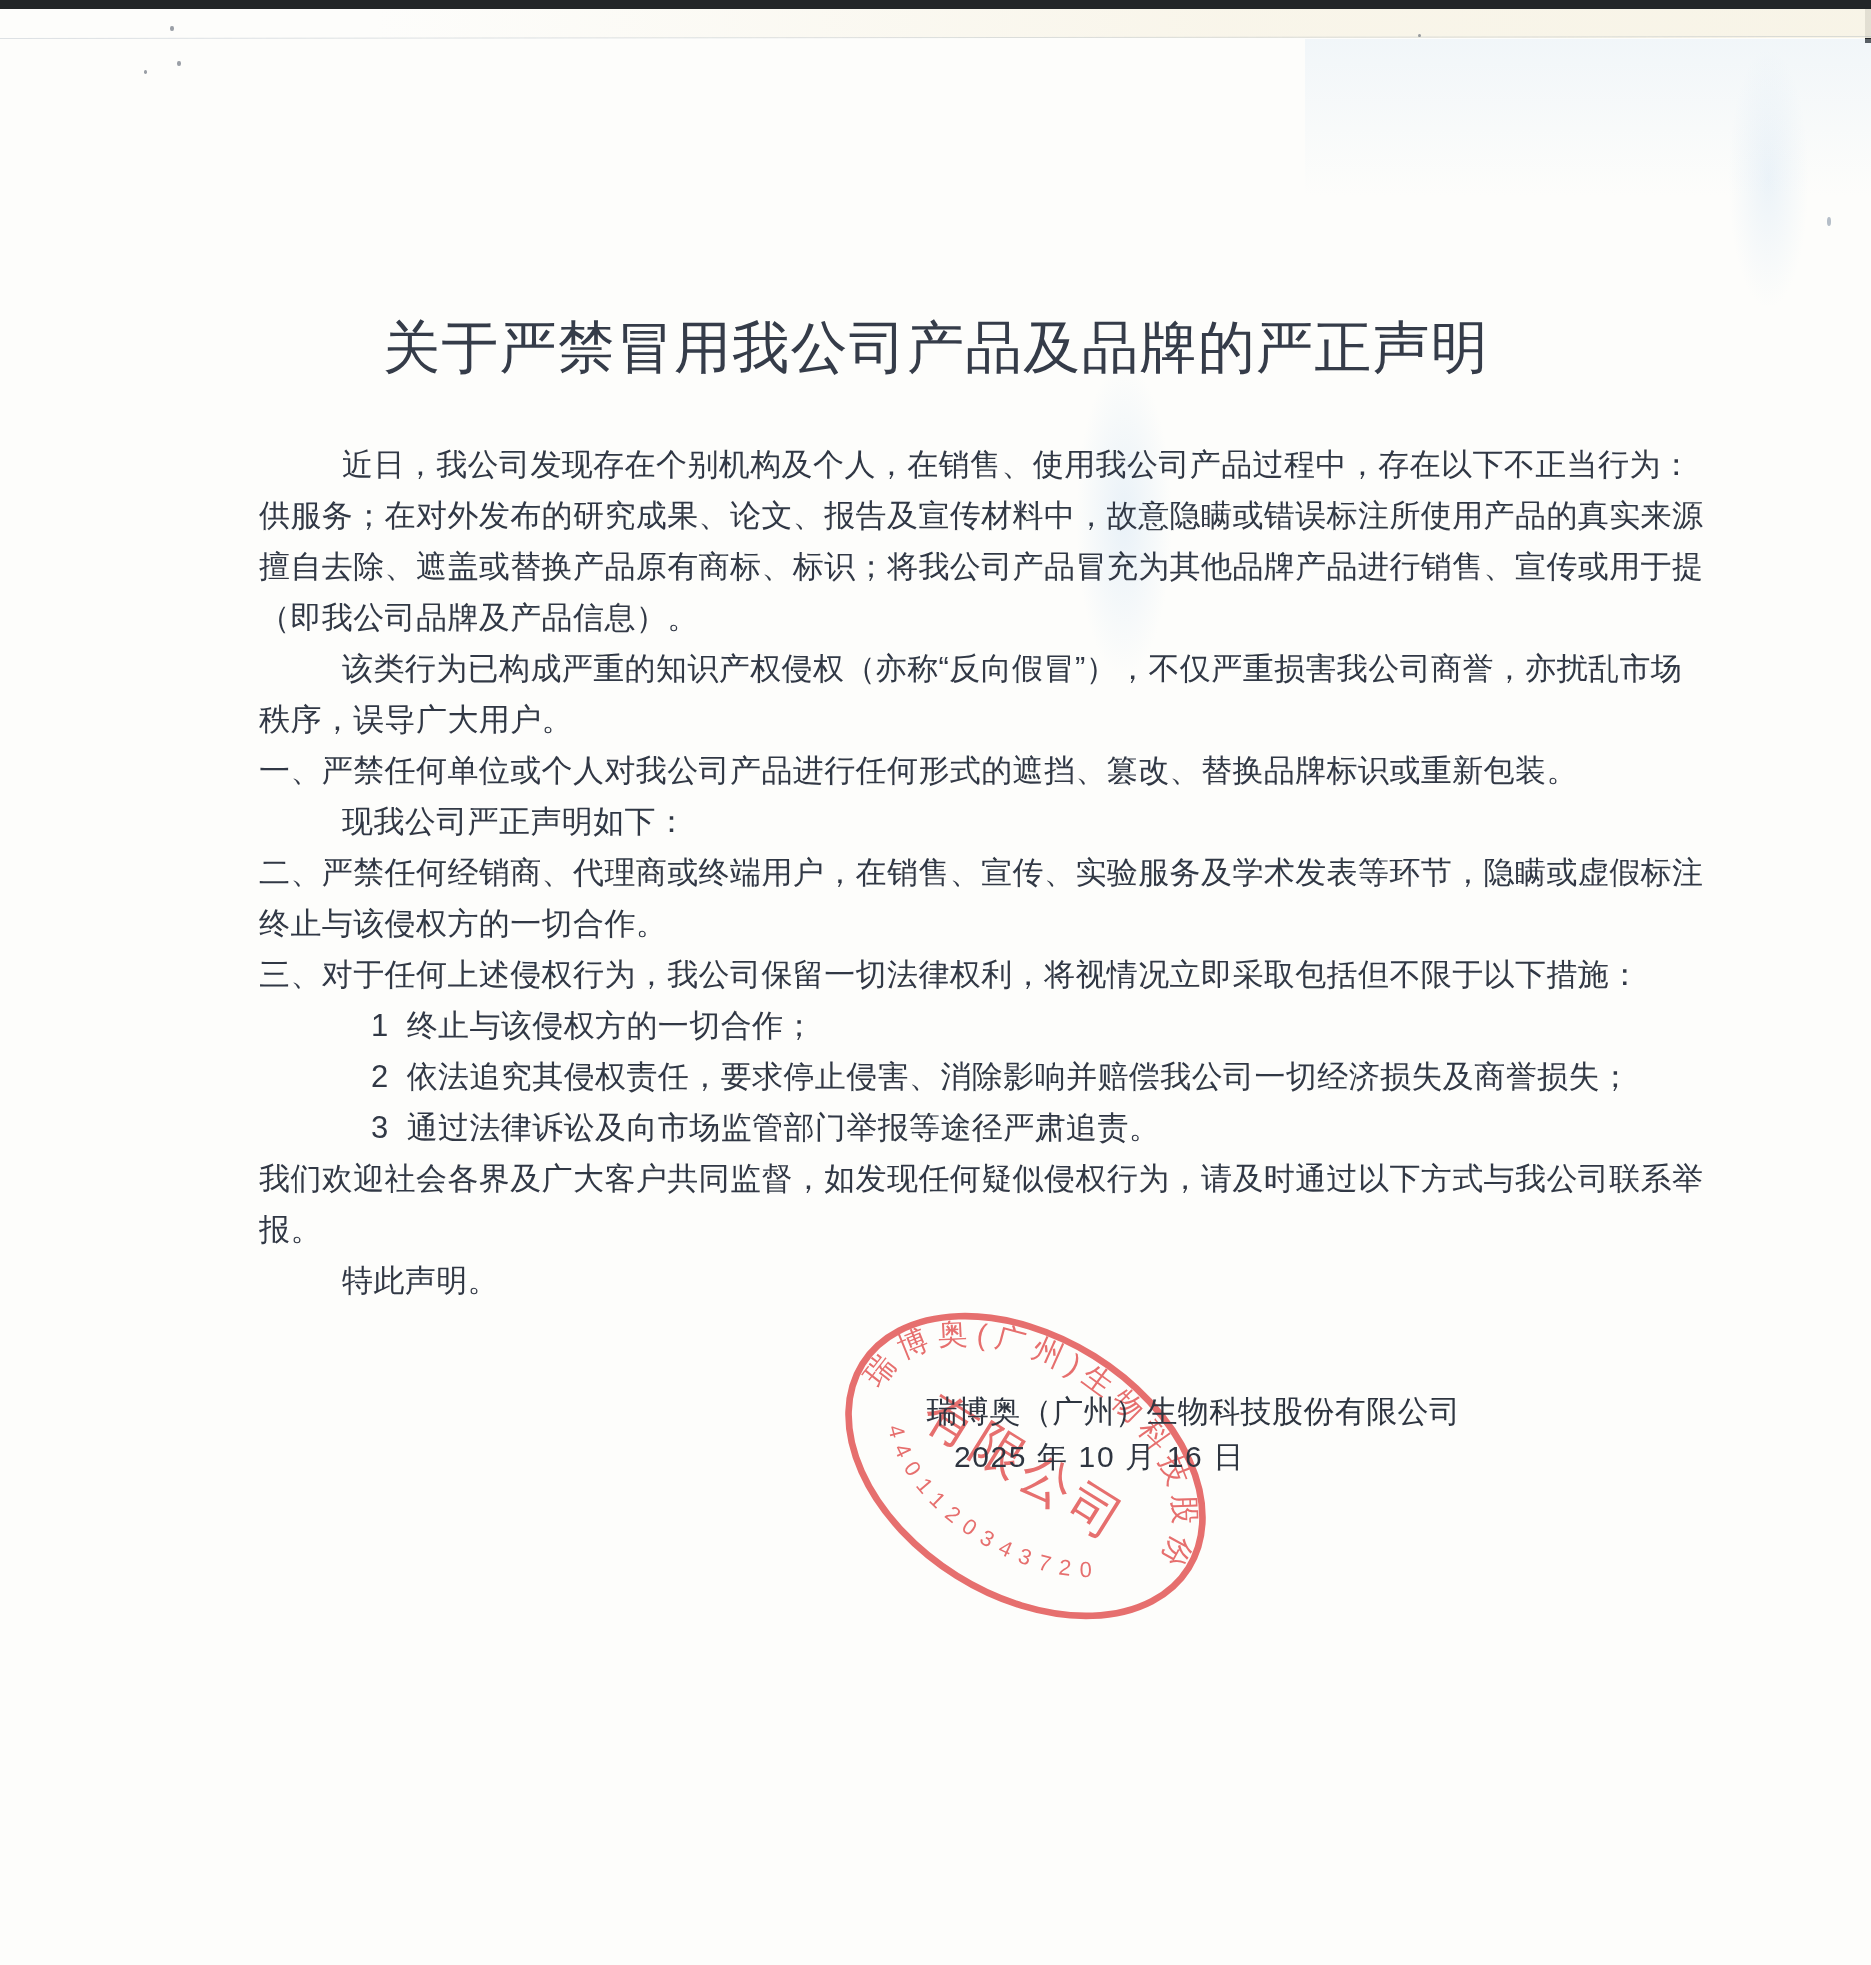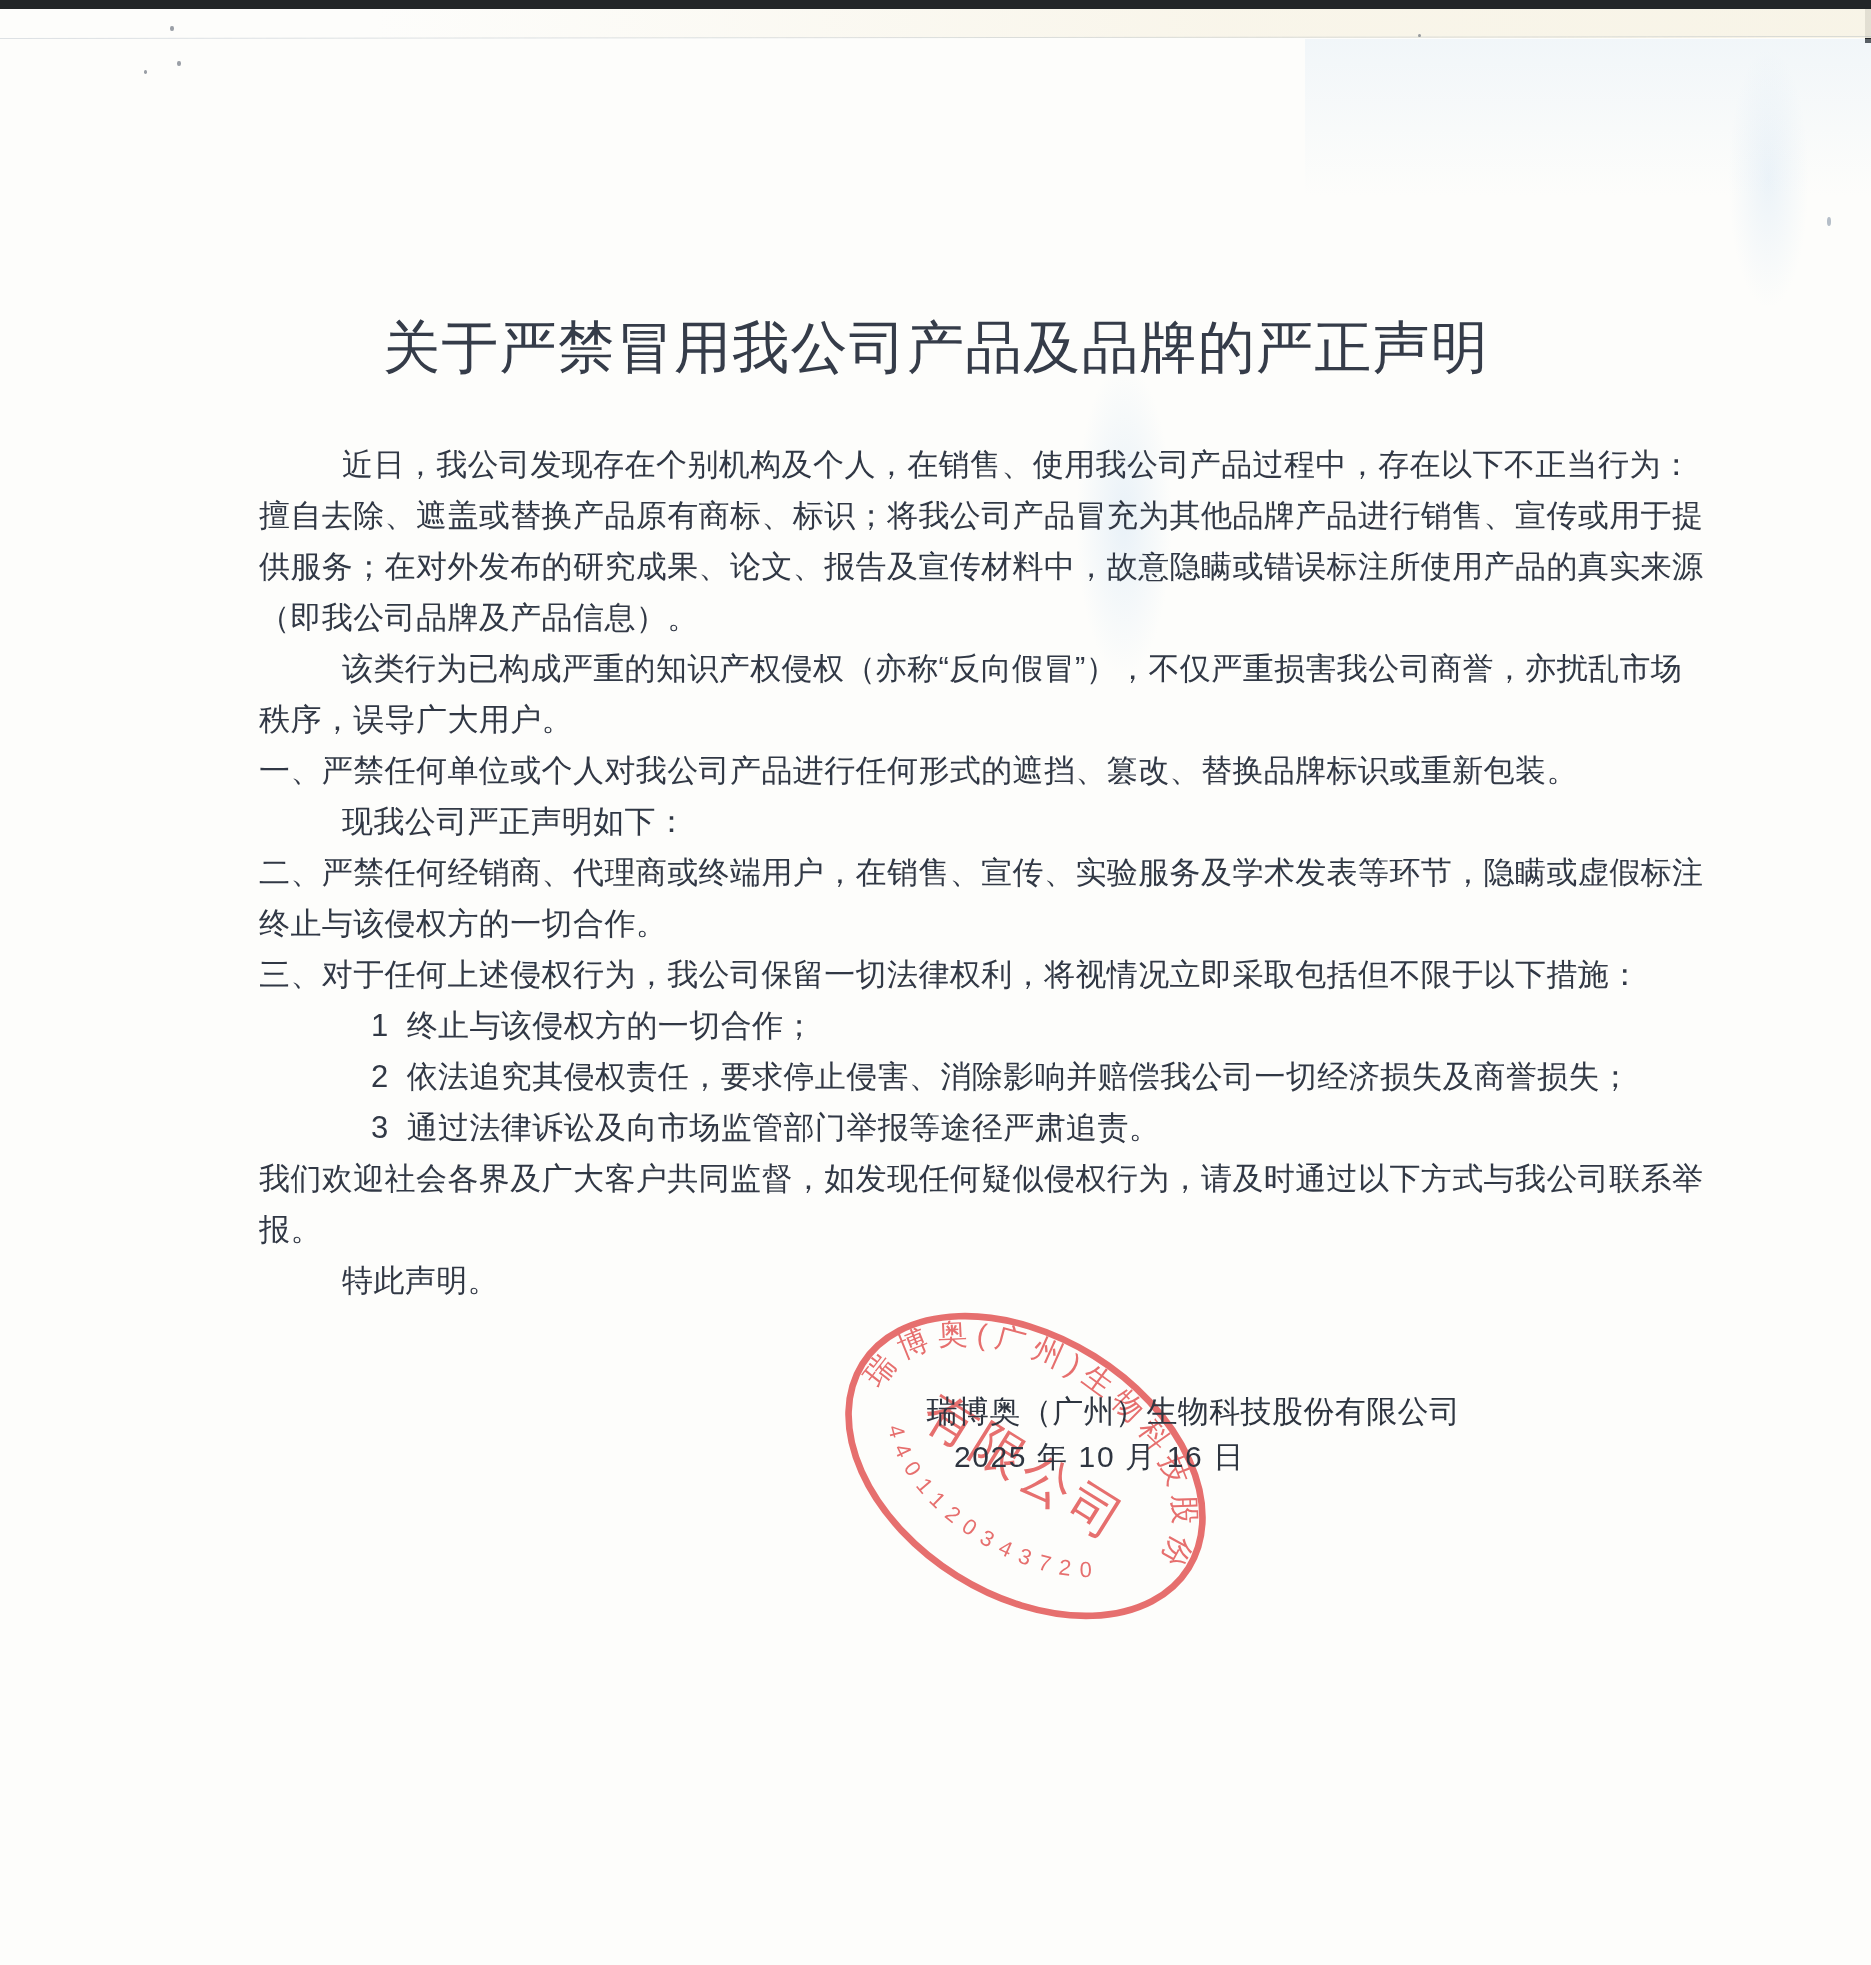--- a/index.html
+++ b/index.html
@@ -76,22 +76,22 @@
   <div class="speck speck-1"></div>
   <div class="speck speck-2"></div>
   <div class="speck speck-3"></div>
   <div class="speck speck-4"></div>
   <div class="speck speck-5"></div>
 
   <div class="doc-title">关于严禁冒用我公司产品及品牌的严正声明</div>
 
   <div class="body-block">
     <div class="line para">近日，我公司发现存在个别机构及个人，在销售、使用我公司产品过程中，存在以下不正当行为：</div>
+    <div class="line">供服务；在对外发布的研究成果、论文、报告及宣传材料中，故意隐瞒或错误标注所使用产品的真实来源</div>
     <div class="line">擅自去除、遮盖或替换产品原有商标、标识；将我公司产品冒充为其他品牌产品进行销售、宣传或用于提</div>
-    <div class="line">供服务；在对外发布的研究成果、论文、报告及宣传材料中，故意隐瞒或错误标注所使用产品的真实来源</div>
     <div class="line">（即我公司品牌及产品信息）。</div>
     <div class="line para">该类行为已构成严重的知识产权侵权（亦称“反向假冒”），不仅严重损害我公司商誉，亦扰乱市场</div>
     <div class="line">秩序，误导广大用户。</div>
     <div class="line">一、严禁任何单位或个人对我公司产品进行任何形式的遮挡、篡改、替换品牌标识或重新包装。</div>
     <div class="line para">现我公司严正声明如下：</div>
     <div class="line">二、严禁任何经销商、代理商或终端用户，在销售、宣传、实验服务及学术发表等环节，隐瞒或虚假标注</div>
     <div class="line">终止与该侵权方的一切合作。</div>
     <div class="line">三、对于任何上述侵权行为，我公司保留一切法律权利，将视情况立即采取包括但不限于以下措施：</div>
     <div class="line list">1  终止与该侵权方的一切合作；</div>
     <div class="line list">2  依法追究其侵权责任，要求停止侵害、消除影响并赔偿我公司一切经济损失及商誉损失；</div>

